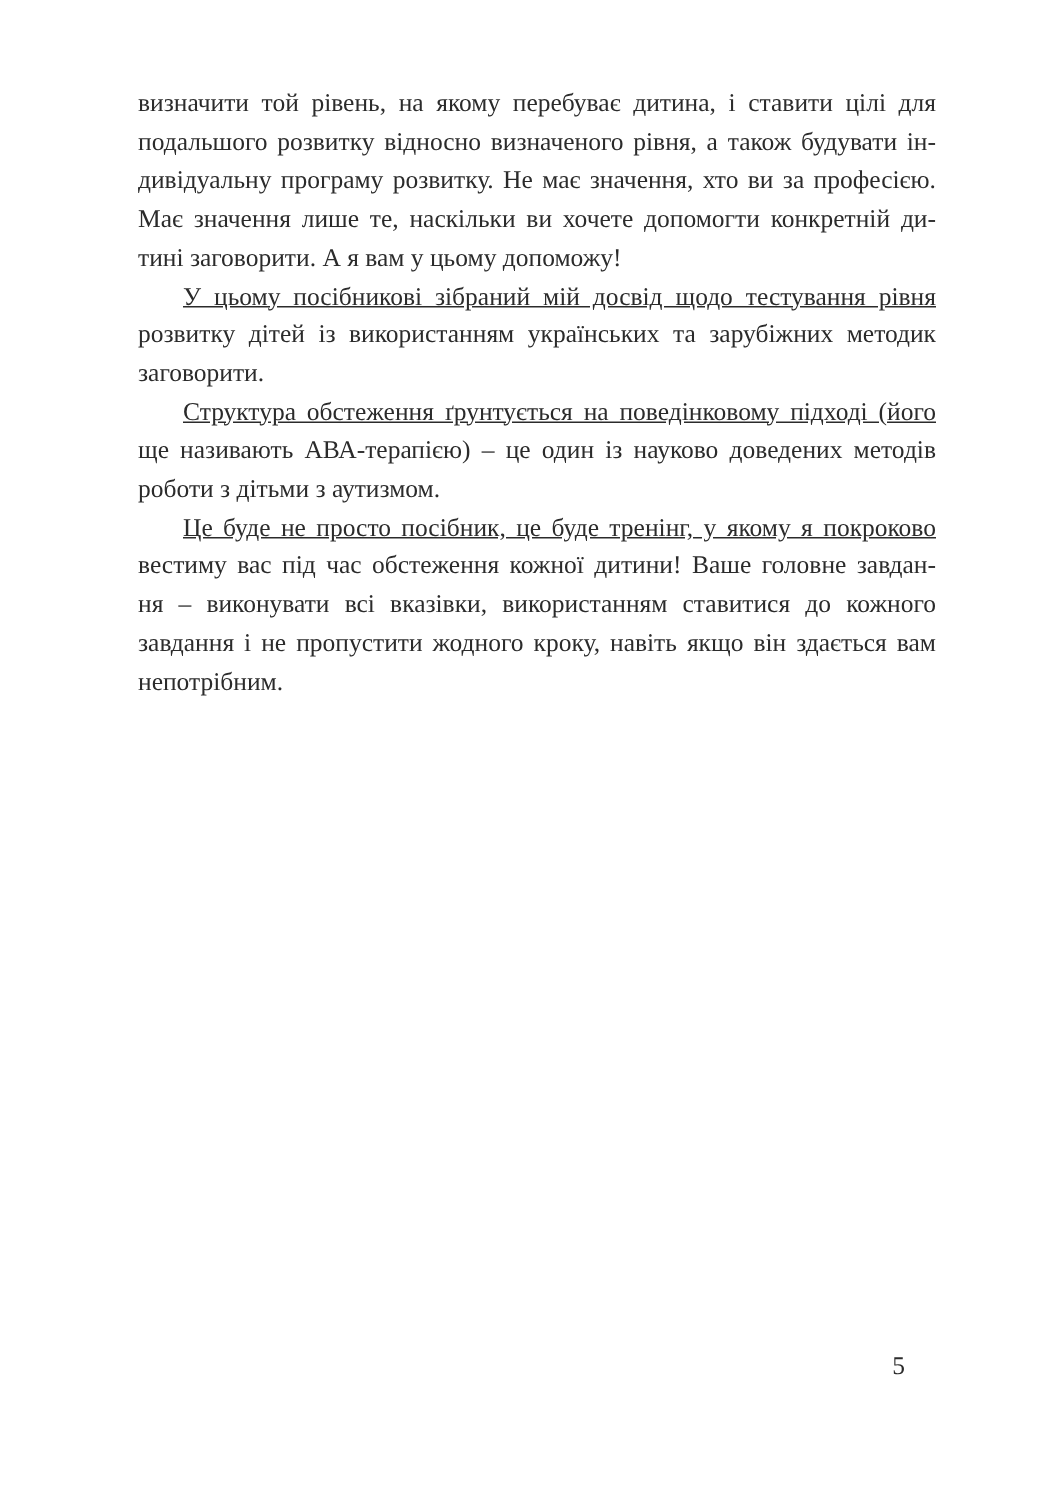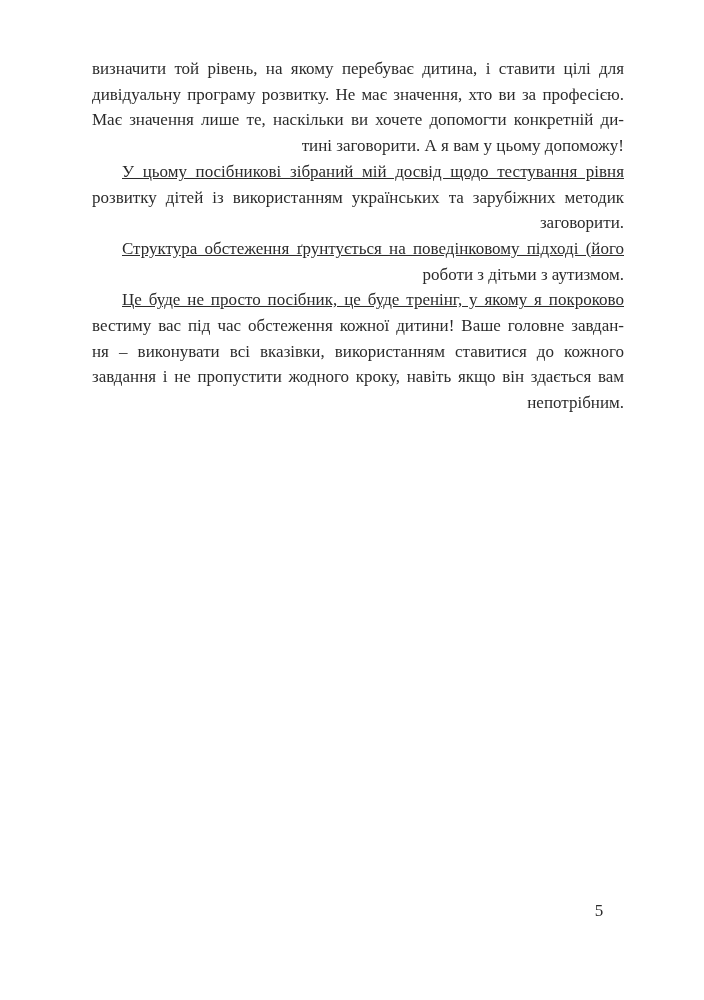--- a/index.html
+++ b/index.html
@@ -25,21 +25,21 @@
     line-height: 25.7px;
     -webkit-font-smoothing: antialiased;
   }
   .para {
     margin: 0;
     padding: 0;
   }
   .ln {
     display: block;
     white-space: normal;
-    text-align: right;
+    text-align: left;
   }
   .j {
     text-align: justify;
     text-align-last: justify;
     -moz-text-align-last: justify;
   }
   .ind {
     text-indent: 30px;
     text-decoration: underline;
   }
@@ -56,33 +56,35 @@
 </style>
 </head>
 <body>
 
 <div class="page">
 
   <div class="text-block">
 
     <p class="para">
       <span class="ln j">визначити той рівень, на якому перебуває дитина, і ставити цілі для</span>
+      <span class="ln j">подальшого розвитку відносно визначеного рівня, а також будувати ін-</span>
       <span class="ln j">дивідуальну програму розвитку. Не має значення, хто ви за професією.</span>
       <span class="ln j">Має значення лише те, наскільки ви хочете допомогти конкретній ди-</span>
       <span class="ln">тині заговорити. А я вам у цьому допоможу!</span>
     </p>
 
     <p class="para">
       <span class="ln j ind">У цьому посібникові зібраний мій досвід щодо тестування рівня</span>
       <span class="ln j">розвитку дітей із використанням українських та зарубіжних методик</span>
       <span class="ln">заговорити.</span>
     </p>
 
     <p class="para">
       <span class="ln j ind">Структура обстеження ґрунтується на поведінковому підході (його</span>
+      <span class="ln j">ще називають АВА-терапією) – це один із науково доведених методів</span>
       <span class="ln">роботи з дітьми з аутизмом.</span>
     </p>
 
     <p class="para">
       <span class="ln j ind">Це буде не просто посібник, це буде тренінг, у якому я покроково</span>
       <span class="ln j">вестиму вас під час обстеження кожної дитини! Ваше головне завдан-</span>
       <span class="ln j">ня – виконувати всі вказівки, використанням ставитися до кожного</span>
       <span class="ln j">завдання і не пропустити жодного кроку, навіть якщо він здається вам</span>
       <span class="ln">непотрібним.</span>
     </p>

